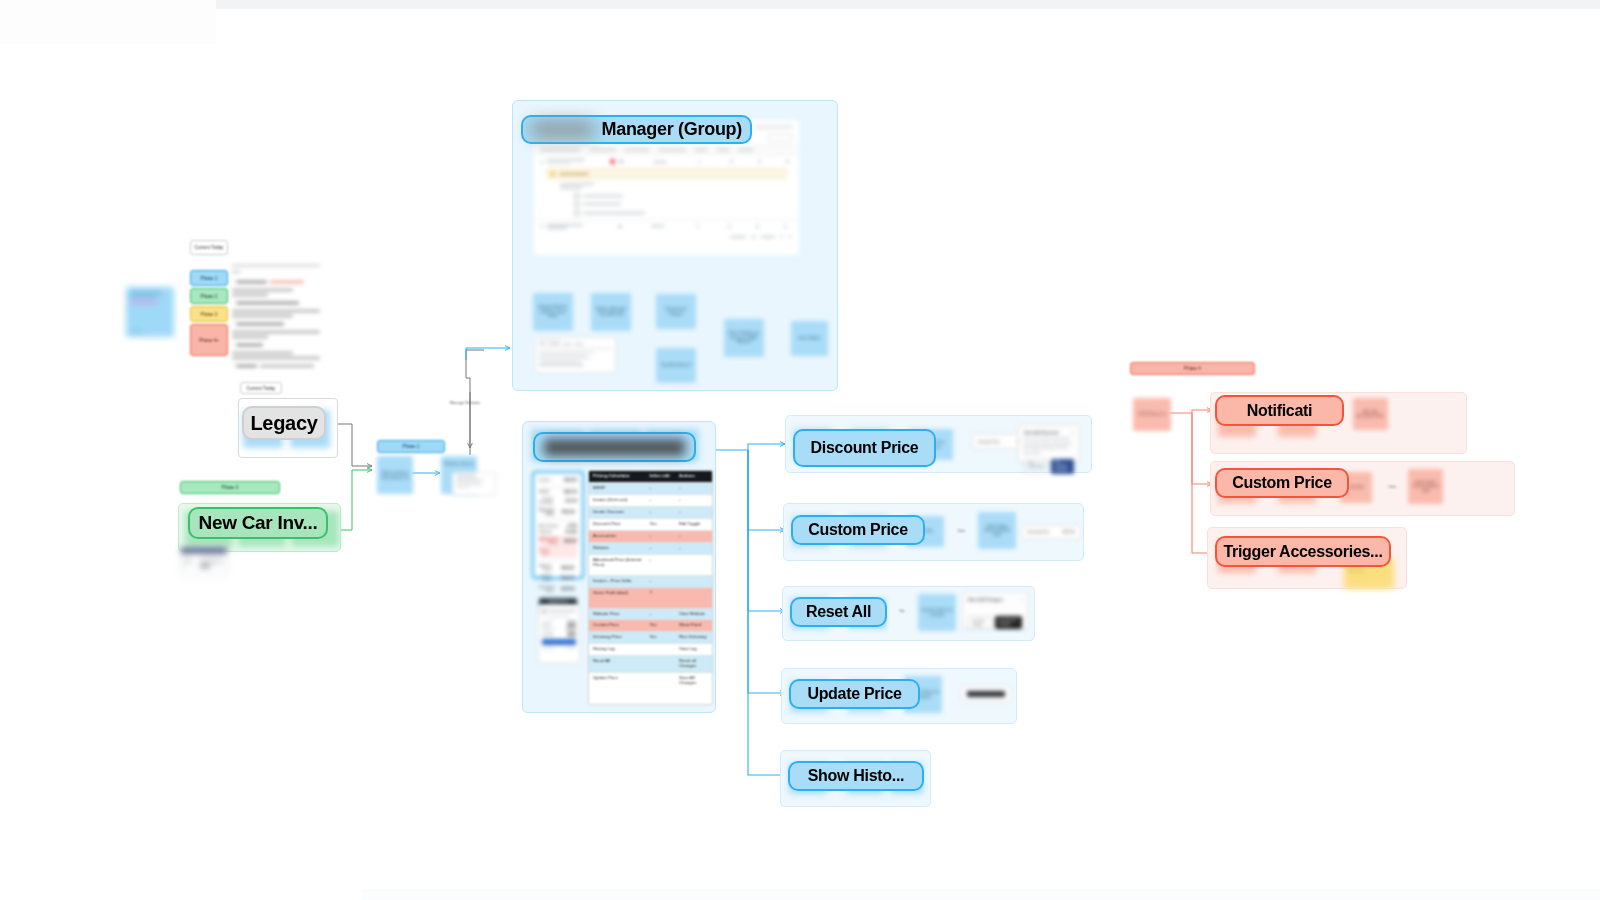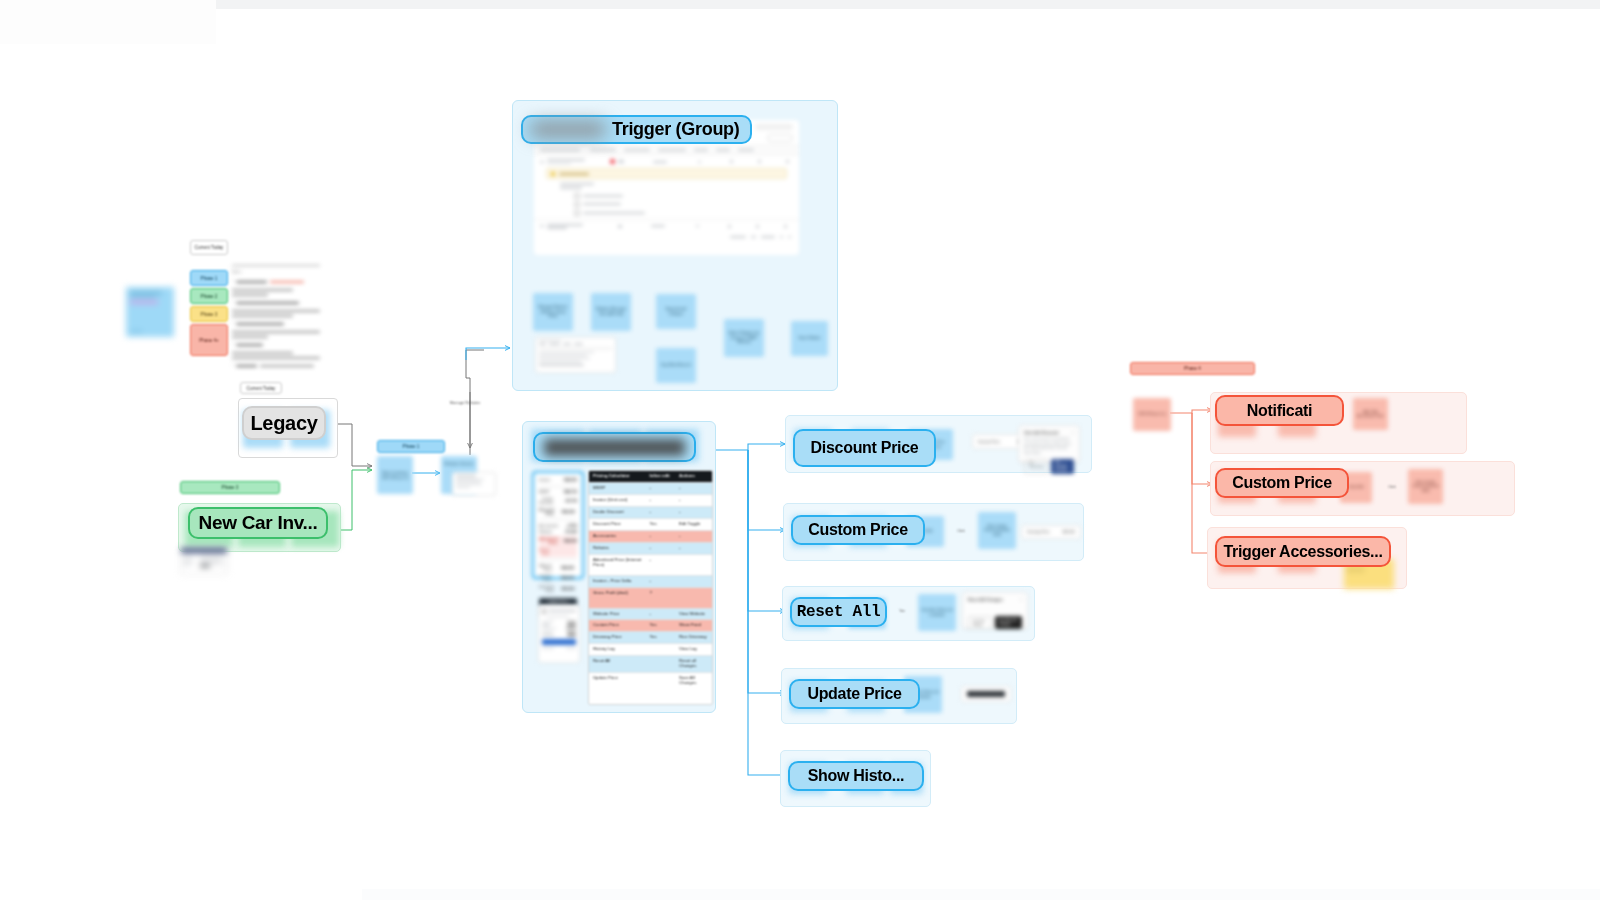--- a/index.html
+++ b/index.html
@@ -369,21 +369,21 @@
       <div class="mock-line" style="height:2px;width:16px;"></div>
       <div class="mock-line" style="height:2px;width:5px;"></div>
       <div class="mock-line" style="height:2px;width:14px;"></div>
       <div class="mock-line" style="height:2px;width:3px;"></div>
       <div class="mock-line" style="height:2px;width:3px;"></div>
     </div>
   </div>
 
   <div class="chip chip-blue" style="left:521px;top:115px;width:231px;height:29px;font-size:18px;padding:0 8px;">
     <span class="blur8" style="display:inline-block;width:74px;height:15px;background:#8d9296;border-radius:2px;"></span>
-    <span style="margin-left:7px;">Trigger (Group)</span>
+    <span style="margin-left:7px;">Manager (Group)</span>
   </div>
 
   <div class="abs node node-blue blur2" style="left:533px;top:293px;width:40px;height:38px;font-size:3.8px;">Manage Rebates (Vehicle Group Rate)</div>
   <div class="abs node node-blue blur2" style="left:591px;top:293px;width:40px;height:38px;font-size:3.8px;">Rebates Manager View (All Grid)</div>
   <div class="abs node node-blue blur2" style="left:656px;top:294px;width:40px;height:35px;font-size:3.8px;">Expand and Collapse</div>
   <div class="abs node node-blue blur2" style="left:656px;top:348px;width:40px;height:35px;font-size:3.8px;">Key Word Search</div>
   <div class="abs node node-blue blur2" style="left:724px;top:319px;width:40px;height:38px;font-size:3.8px;">Select Rebates for Group of YMMT Vehicles</div>
   <div class="abs node node-blue blur2" style="left:791px;top:321px;width:37px;height:35px;font-size:3.8px;">Save Rebate</div>
 
   <div class="abs mock blur2" style="left:535px;top:337px;width:81px;height:36px;">
@@ -625,21 +625,21 @@
   <div class="pill blur2" style="position:absolute;left:1021px;top:525px;width:60px;height:14px;justify-content:space-between;">
     <span>Driveway Price</span>
     <span>$43,500</span>
   </div>
 
   <div class="abs frame-blue-lite" style="left:782px;top:586px;width:253px;height:55px;"></div>
   <div class="abs node-blue blur3" style="left:791px;top:598px;width:38px;height:31px;border-radius:2px;"></div>
   <div class="abs node node-blue blur2" style="left:848px;top:598px;width:38px;height:31px;font-size:3.4px;">Reset Price to Defaults</div>
   <div class="abs node node-blue blur2" style="left:918px;top:594px;width:38px;height:37px;font-size:3.4px;">Calculator Values set to defaults</div>
   <div class="abs edgelabel blur1" style="left:893px;top:609px;width:18px;text-align:center;font-size:3.4px;">Yes</div>
-  <div class="chip chip-blue" style="left:790px;top:597px;width:97px;height:30px;font-size:16px;padding:0 9px;justify-content:center;font-family:Liberation Mono, monospace;">Reset All</div>
+  <div class="chip chip-blue" style="left:790px;top:597px;width:97px;height:30px;font-size:16px;padding:0 9px;justify-content:center;">Reset All</div>
 
   <div class="modal blur2" style="position:absolute;left:962px;top:592px;width:66px;height:37px;">
     <div style="display:flex;justify-content:space-between;align-items:flex-start;">
       <div class="ttl">Reset All Changes</div>
       <div style="font-size:4px;color:#999;">×</div>
     </div>
     <div class="acts" style="margin-top:12px;">
       <div class="g">Go Keep Editing</div>
       <div class="d">Yes, Reset all Changes</div>
     </div>

